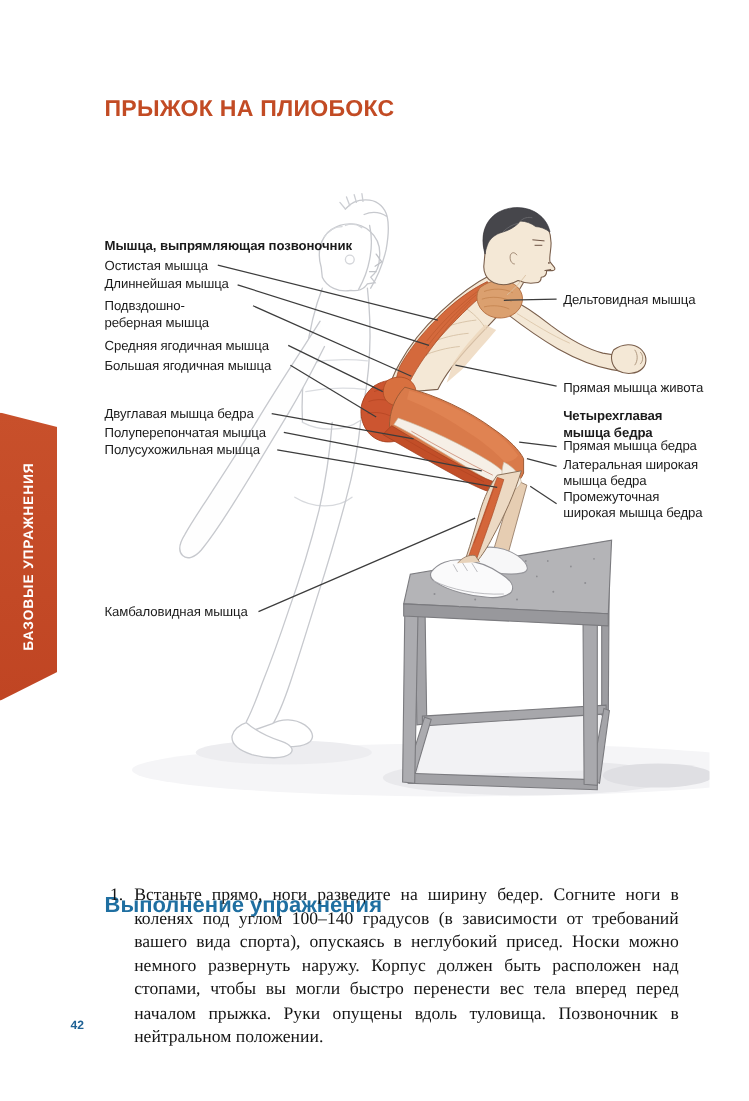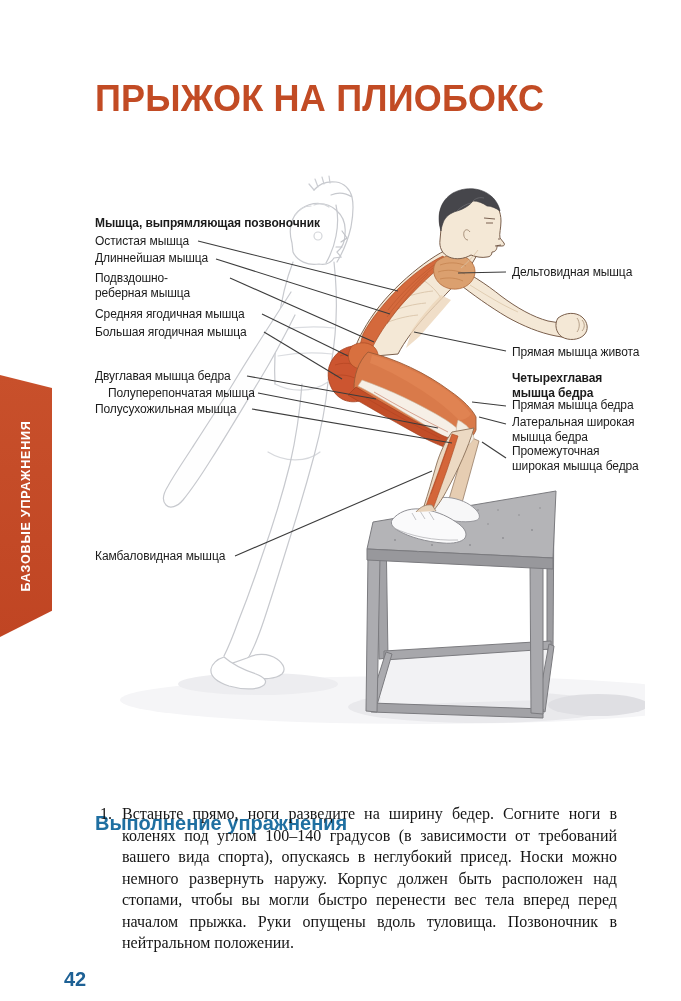--- a/index.html
+++ b/index.html
@@ -15,43 +15,43 @@
   }
   .side-tab span{
     position:absolute;left:50%;top:50%;
     transform:translate(-50%,-50%) rotate(-90deg);
     white-space:nowrap;color:#ffffff;font-weight:700;font-size:12.5px;
     letter-spacing:.8px;
   }
   
   .title{
     position:absolute;left:95px;top:84px;color:#c24b24;
-    font-size:36px;font-weight:700;line-height:30px;letter-spacing:.2px;text-align:center;
+    font-size:21px;font-weight:700;line-height:30px;letter-spacing:.2px;text-align:center;
   }
   
   .lbl{
     position:absolute;font-size:12px;line-height:14.5px;color:#1b1b1b;
     letter-spacing:-.1px;
   }
   .lbl.b{font-weight:700;}
   
   .exec-head{
     position:absolute;left:95px;top:776px;color:#1f6fa1;
     font-size:20px;font-weight:700;margin-top:36px;
   }
   .exec-step{
     position:absolute;left:100px;top:803px;width:517px;display:flex;
     font-family:"Liberation Serif",serif;font-size:16px;line-height:21.5px;
     color:#151515;
   }
   .exec-step .num{flex:0 0 22px;}
   .exec-step .txt{flex:1;text-align:justify;}
   .page-num{
-    position:absolute;left:64px;top:968px;color:#1e6195;
-    font-size:20px;font-weight:700;
+    position:absolute;left:64px;top:926px;color:#1e6195;
+    font-size:11px;font-weight:700;
   }
   svg{position:absolute;}
 </style>
 </head>
 <body>
 
 <div class="page">
 
   <div class="side-tab">
     <span>БАЗОВЫЕ УПРАЖНЕНИЯ</span>
@@ -206,21 +206,21 @@
     </g>
   </svg>
 
   <div class="lbl b" style="left:95px;top:216px;width:230px">Мышца, выпрямляющая позвоночник</div>
   <div class="lbl" style="left:95px;top:234px">Остистая мышца</div>
   <div class="lbl" style="left:95px;top:251px">Длиннейшая мышца</div>
   <div class="lbl" style="left:95px;top:271px;width:124px">Подвздошно-реберная мышца</div>
   <div class="lbl" style="left:95px;top:307px">Средняя ягодичная мышца</div>
   <div class="lbl" style="left:95px;top:325px">Большая ягодичная мышца</div>
   <div class="lbl" style="left:95px;top:369px">Двуглавая мышца бедра</div>
-  <div class="lbl" style="left:108px;top:386px">Полуперепончатая мышца</div>
+  <div class="lbl" style="left:95px;top:386px">Полуперепончатая мышца</div>
   <div class="lbl" style="left:95px;top:402px">Полусухожильная мышца</div>
   <div class="lbl" style="left:95px;top:549px">Камбаловидная мышца</div>
 
   <div class="lbl" style="left:512px;top:265px">Дельтовидная мышца</div>
   <div class="lbl" style="left:512px;top:345px">Прямая мышца живота</div>
   <div class="lbl b" style="left:512px;top:371px;width:110px">Четырехглавая мышца бедра</div>
   <div class="lbl" style="left:512px;top:398px">Прямая мышца бедра</div>
   <div class="lbl" style="left:512px;top:415px;width:130px">Латеральная широкая мышца бедра</div>
   <div class="lbl" style="left:512px;top:444px;width:132px">Промежуточная широкая мышца бедра</div>
 

